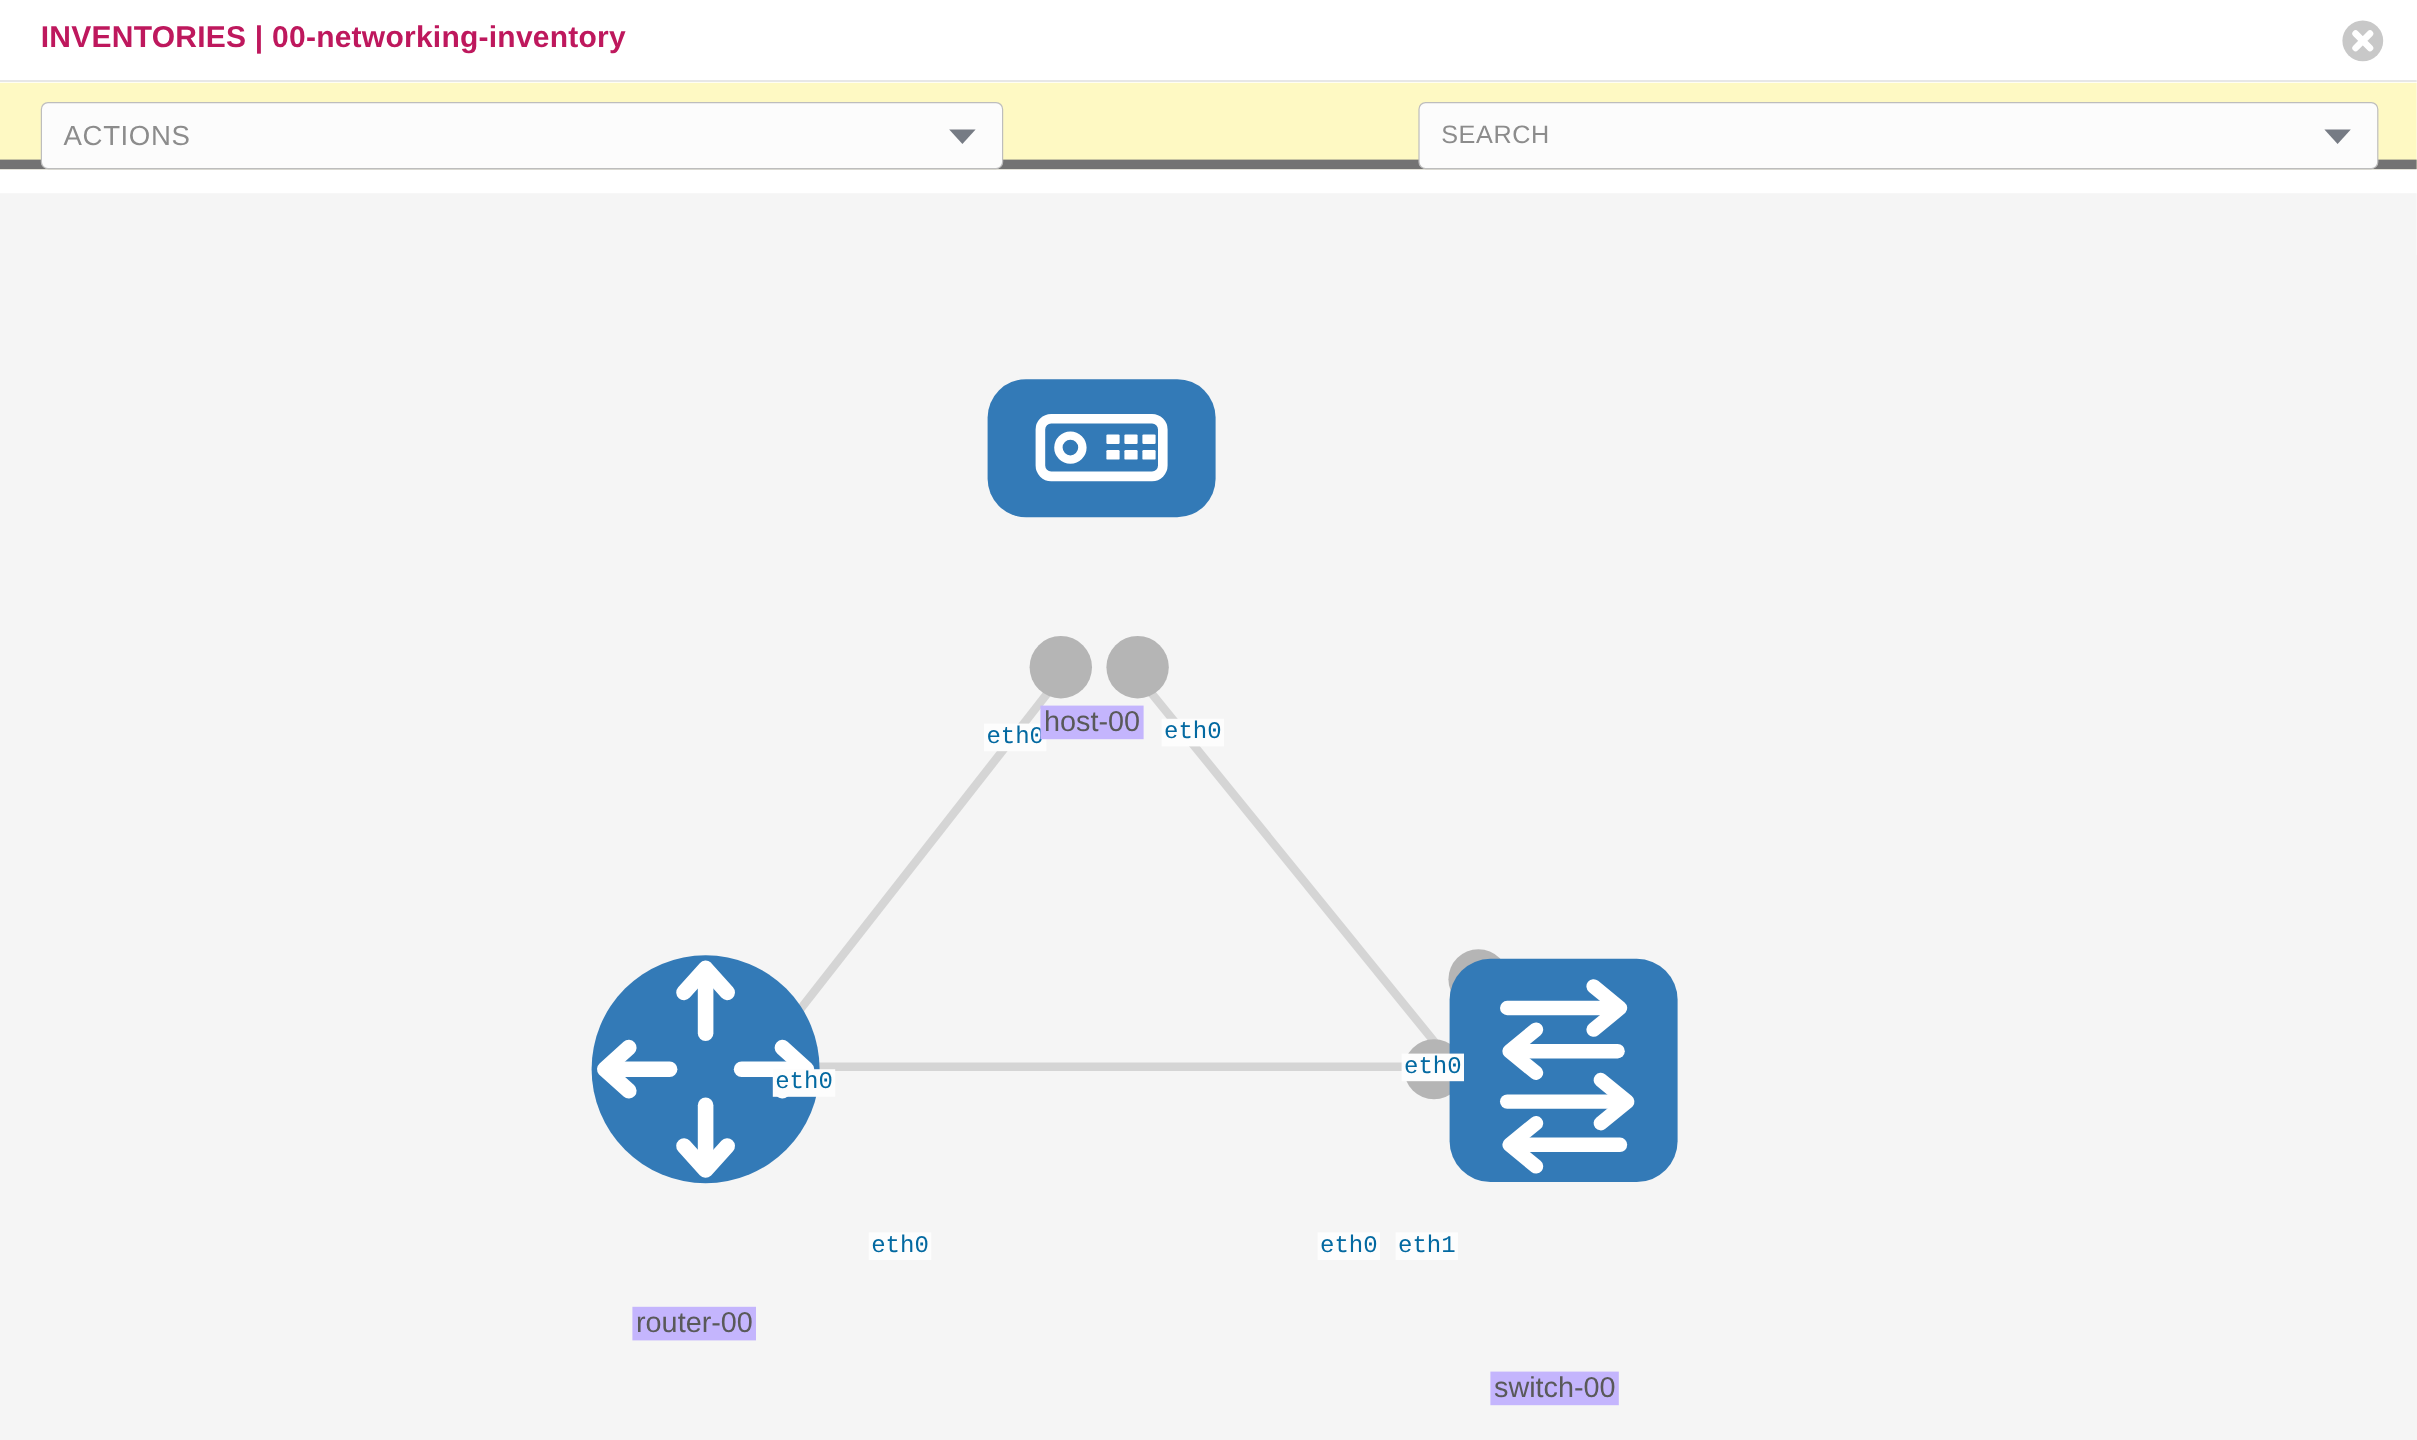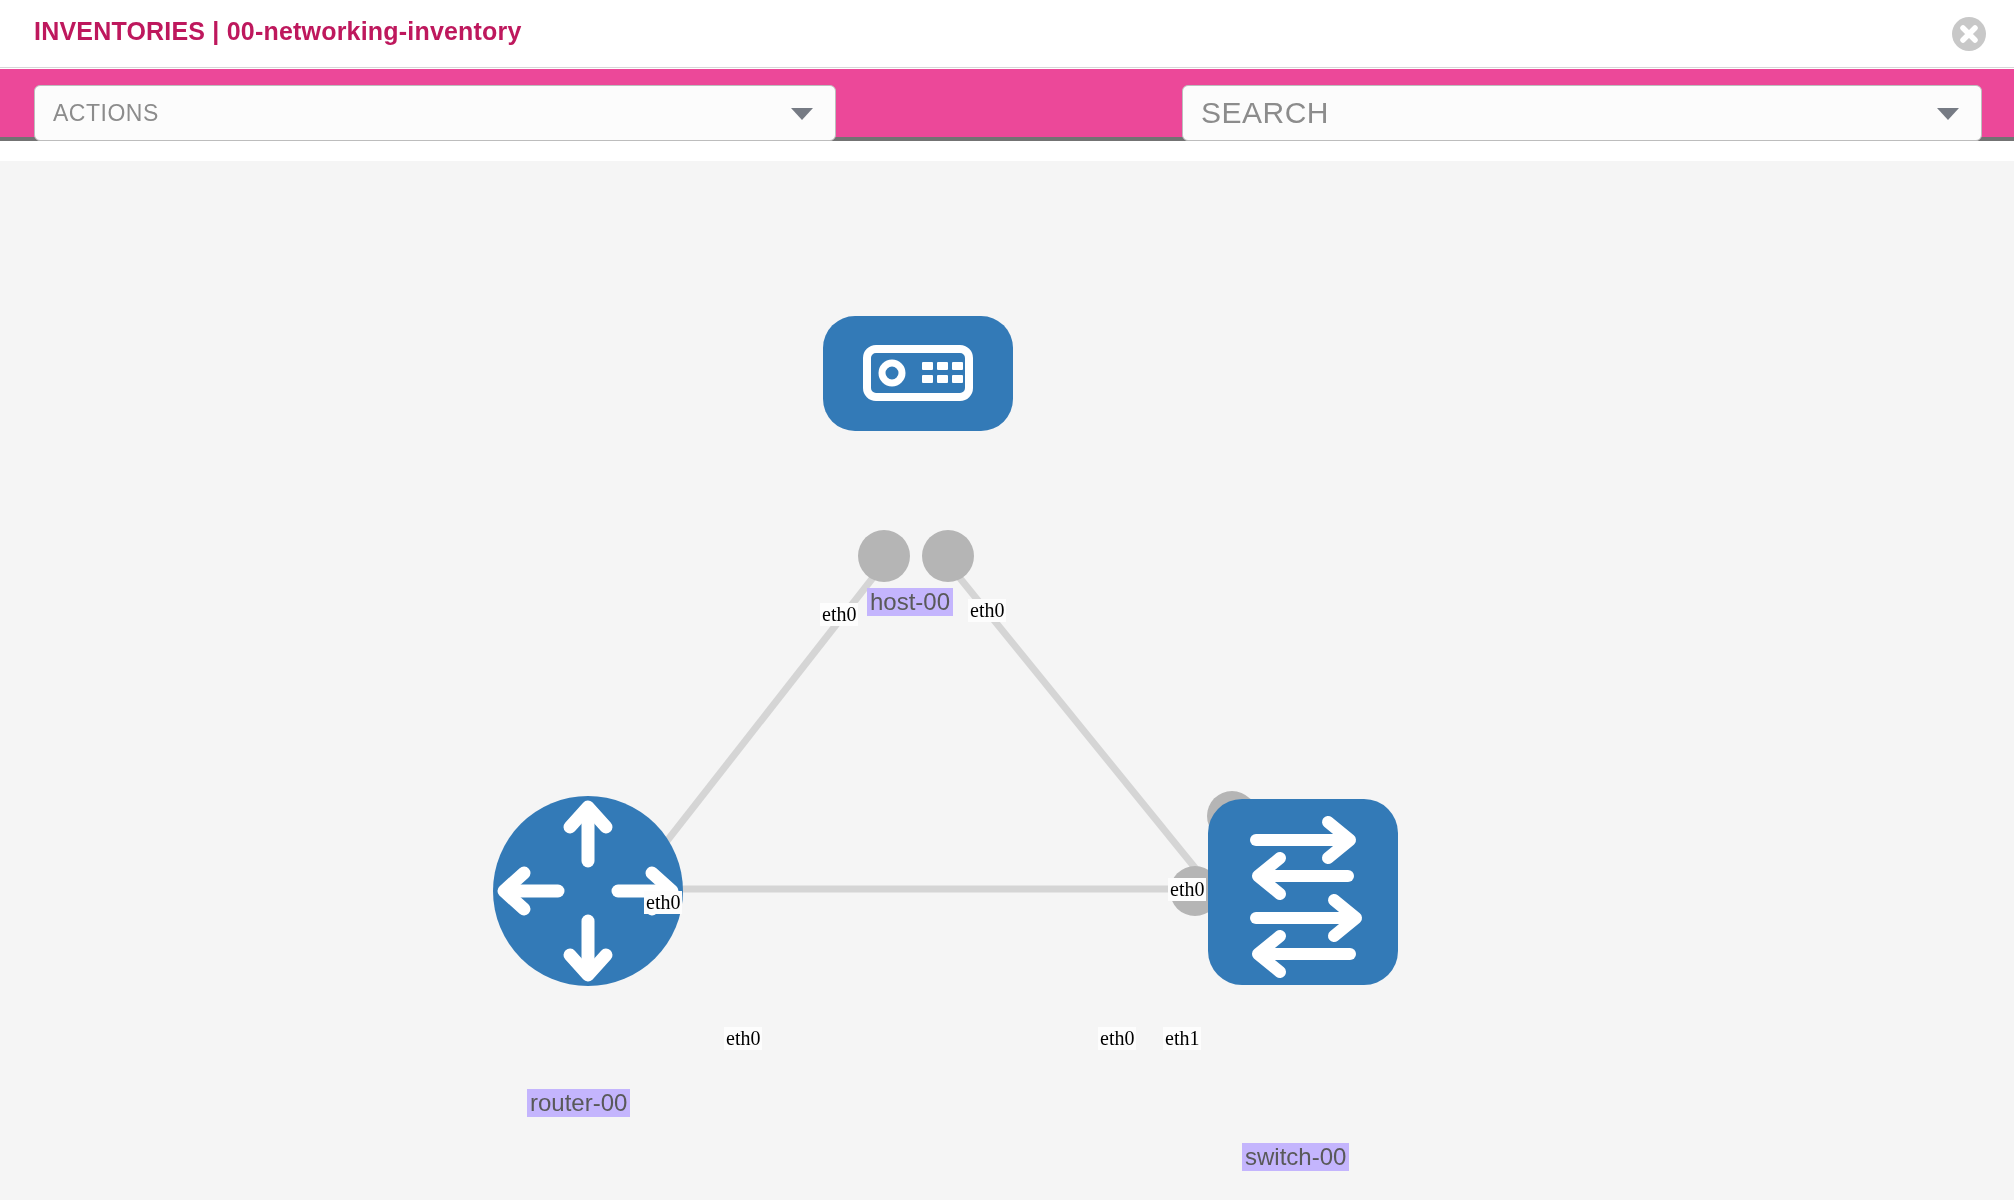--- a/index.html
+++ b/index.html
@@ -51,22 +51,22 @@
     cursor: pointer;
   }
   #close-button svg { display: block; }
 
   
   #toolbar {
     position: absolute;
     left: 0; top: 69px;
     width: 2014px;
     height: 72px;
-    background: #ec4899;
-    border-bottom: 4px solid #737373;
+    background: #fef9c3;
+    border-bottom: 8px solid #737373;
   }
 
   #actions-select {
     position: absolute;
     left: 34px;
     top: 16px;
     width: 802px;
     height: 56px;
     background: #fcfcfc;
     border: 1px solid #bdbdbd;
@@ -119,41 +119,41 @@
     cursor: text;
   }
   #search-input {
     position: absolute;
     left: 18px; top: 0;
     width: 700px; height: 54px;
     border: none;
     outline: none;
     background: transparent;
     font-family: "Liberation Sans", sans-serif;
-    font-size: 30px;
+    font-size: 21px;
     color: #555;
   }
   #search-input::placeholder { color: #8c8c8c; letter-spacing: .5px; }
 
   
   #canvas {
     position: absolute;
     left: 0; top: 161px;
     width: 2014px;
     height: 1039px;
     background: #f5f5f5;
     overflow: hidden;
   }
   #topology-svg { position: absolute; left: 0; top: 0; }
 
   .link-label {
     position: absolute;
-    font-family: Liberation Serif, serif;
+    font-family: Liberation Mono, monospace;
     font-size: 20px;
-    color: #000000;
+    color: #0369a1;
     background: #fdfdfd;
     padding: 0 2px;
     white-space: nowrap;
   }
   .node-label {
     position: absolute;
     font-family: Liberation Sans, sans-serif;
     font-size: 24px;
     color: #595959;
     background: #c4b5fd;

